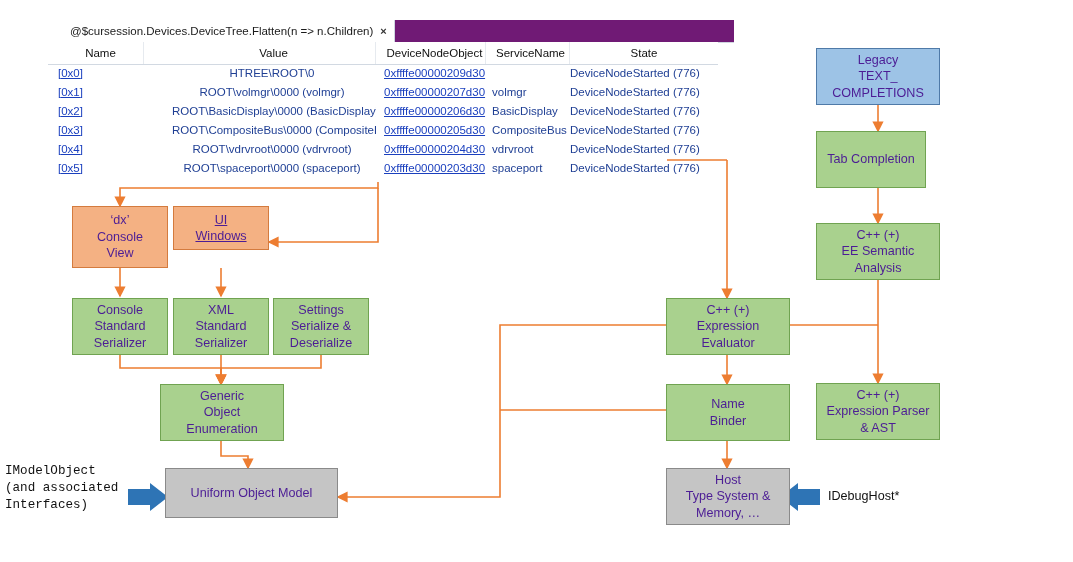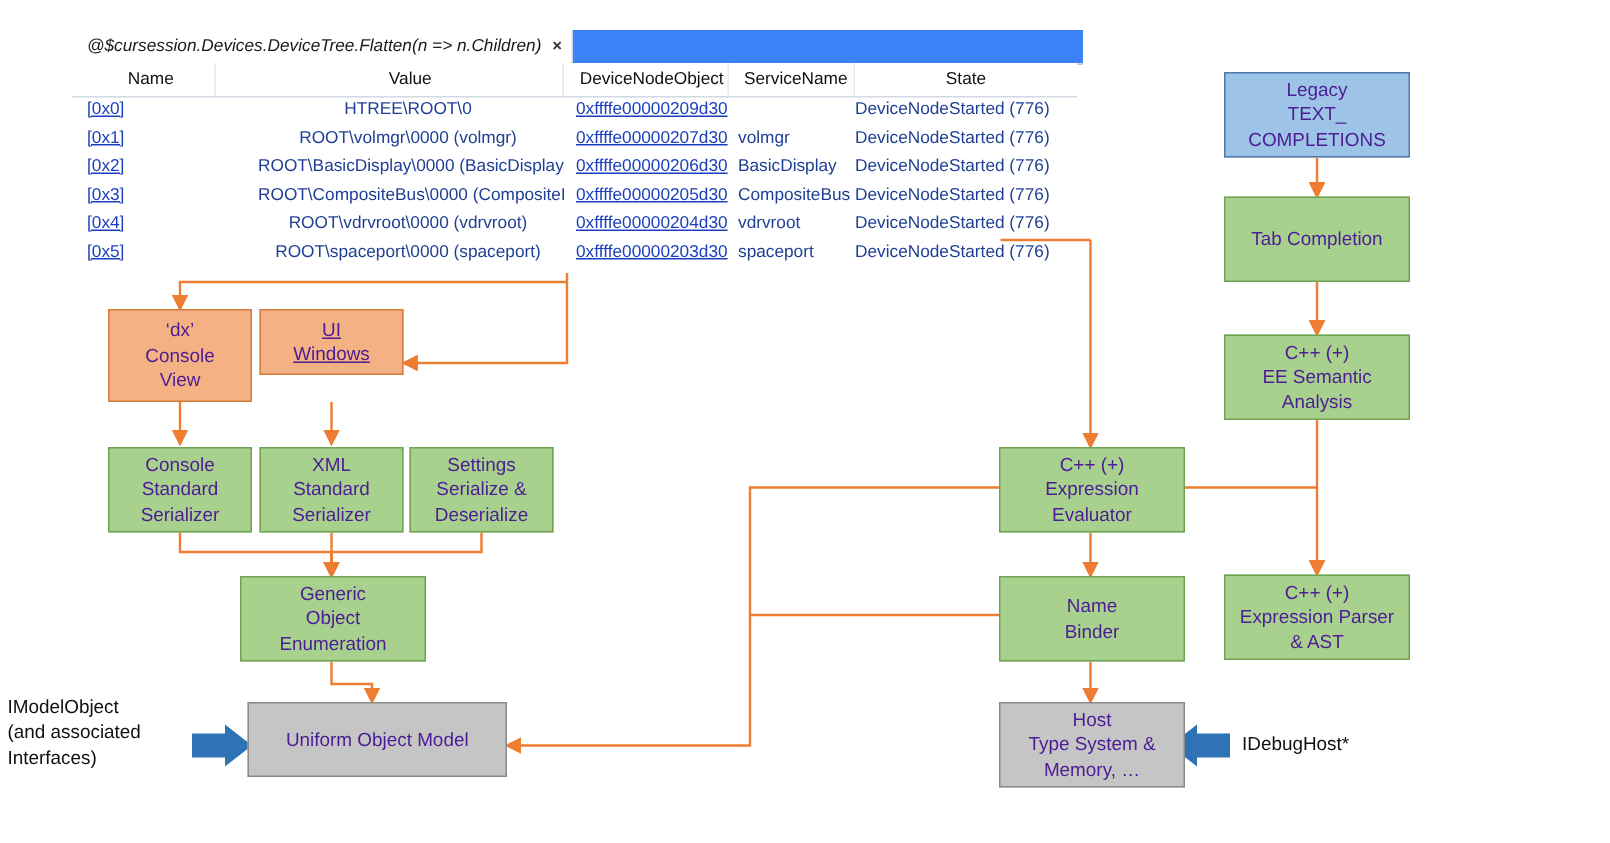--- a/index.html
+++ b/index.html
@@ -25,26 +25,25 @@
   .grid-panel {
     position: absolute;
     left: 48px;
     top: 20px;
     width: 670px;
     height: 162px;
     background: #ffffff;
   }
   .tabstrip {
     position: absolute;
-    left: 4px; top: 0;
+    left: 16px; top: 0;
     width: 670px;
     height: 22px;
-    background: #3b82f6;
+    background: #701a75;
     border-bottom: 1px solid #cfd6e0;
-    font-style: italic;
   }
   .tab {
     position: absolute;
     left: 0; top: 0;
     height: 22px;
     padding: 0 7px 0 6px;
     background: #ffffff;
     border-right: 1px solid #cfd6e0;
     display: flex;
     align-items: center;
@@ -262,21 +261,21 @@
       <path d="M820,489 L798,489 L798,483 L780,497 L798,511 L798,505 L820,505 z"></path>
     </g>
   </svg>
 
   <div class="node n-blue" style="left:816px; top:48px;  width:124px; height:57px;">
     <span>Legacy</span>
     <span>TEXT_</span>
     <span>COMPLETIONS</span>
   </div>
 
-  <div class="node n-green" style="left:816px; top:131px; width:124px; height:57px;">
+  <div class="node n-green" style="left:816px; top:131px; width:110px; height:57px;">
     <span>Tab Completion</span>
   </div>
 
   <div class="node n-green" style="left:816px; top:223px; width:124px; height:57px;">
     <span>C++ (+)</span>
     <span>EE Semantic</span>
     <span>Analysis</span>
   </div>
 
   <div class="node n-green" style="left:816px; top:383px; width:124px; height:57px;">
@@ -334,18 +333,18 @@
   <div class="node n-green" style="left:160px; top:384px; width:124px; height:57px;">
     <span>Generic</span>
     <span>Object</span>
     <span>Enumeration</span>
   </div>
 
   <div class="node n-gray" style="left:165px; top:468px; width:173px; height:50px;">
     <span>Uniform Object Model</span>
   </div>
 
-  <div class="caption" style="left:5px; top:463px;">IModelObject
+  <div class="caption" style="left:5px; top:463px;font-family:Liberation Mono, monospace;">IModelObject
 (and associated
 Interfaces)</div>
   <div class="caption" style="left:828px; top:488px;">IDebugHost*</div>
 
 </div>
 
 </body></html>

